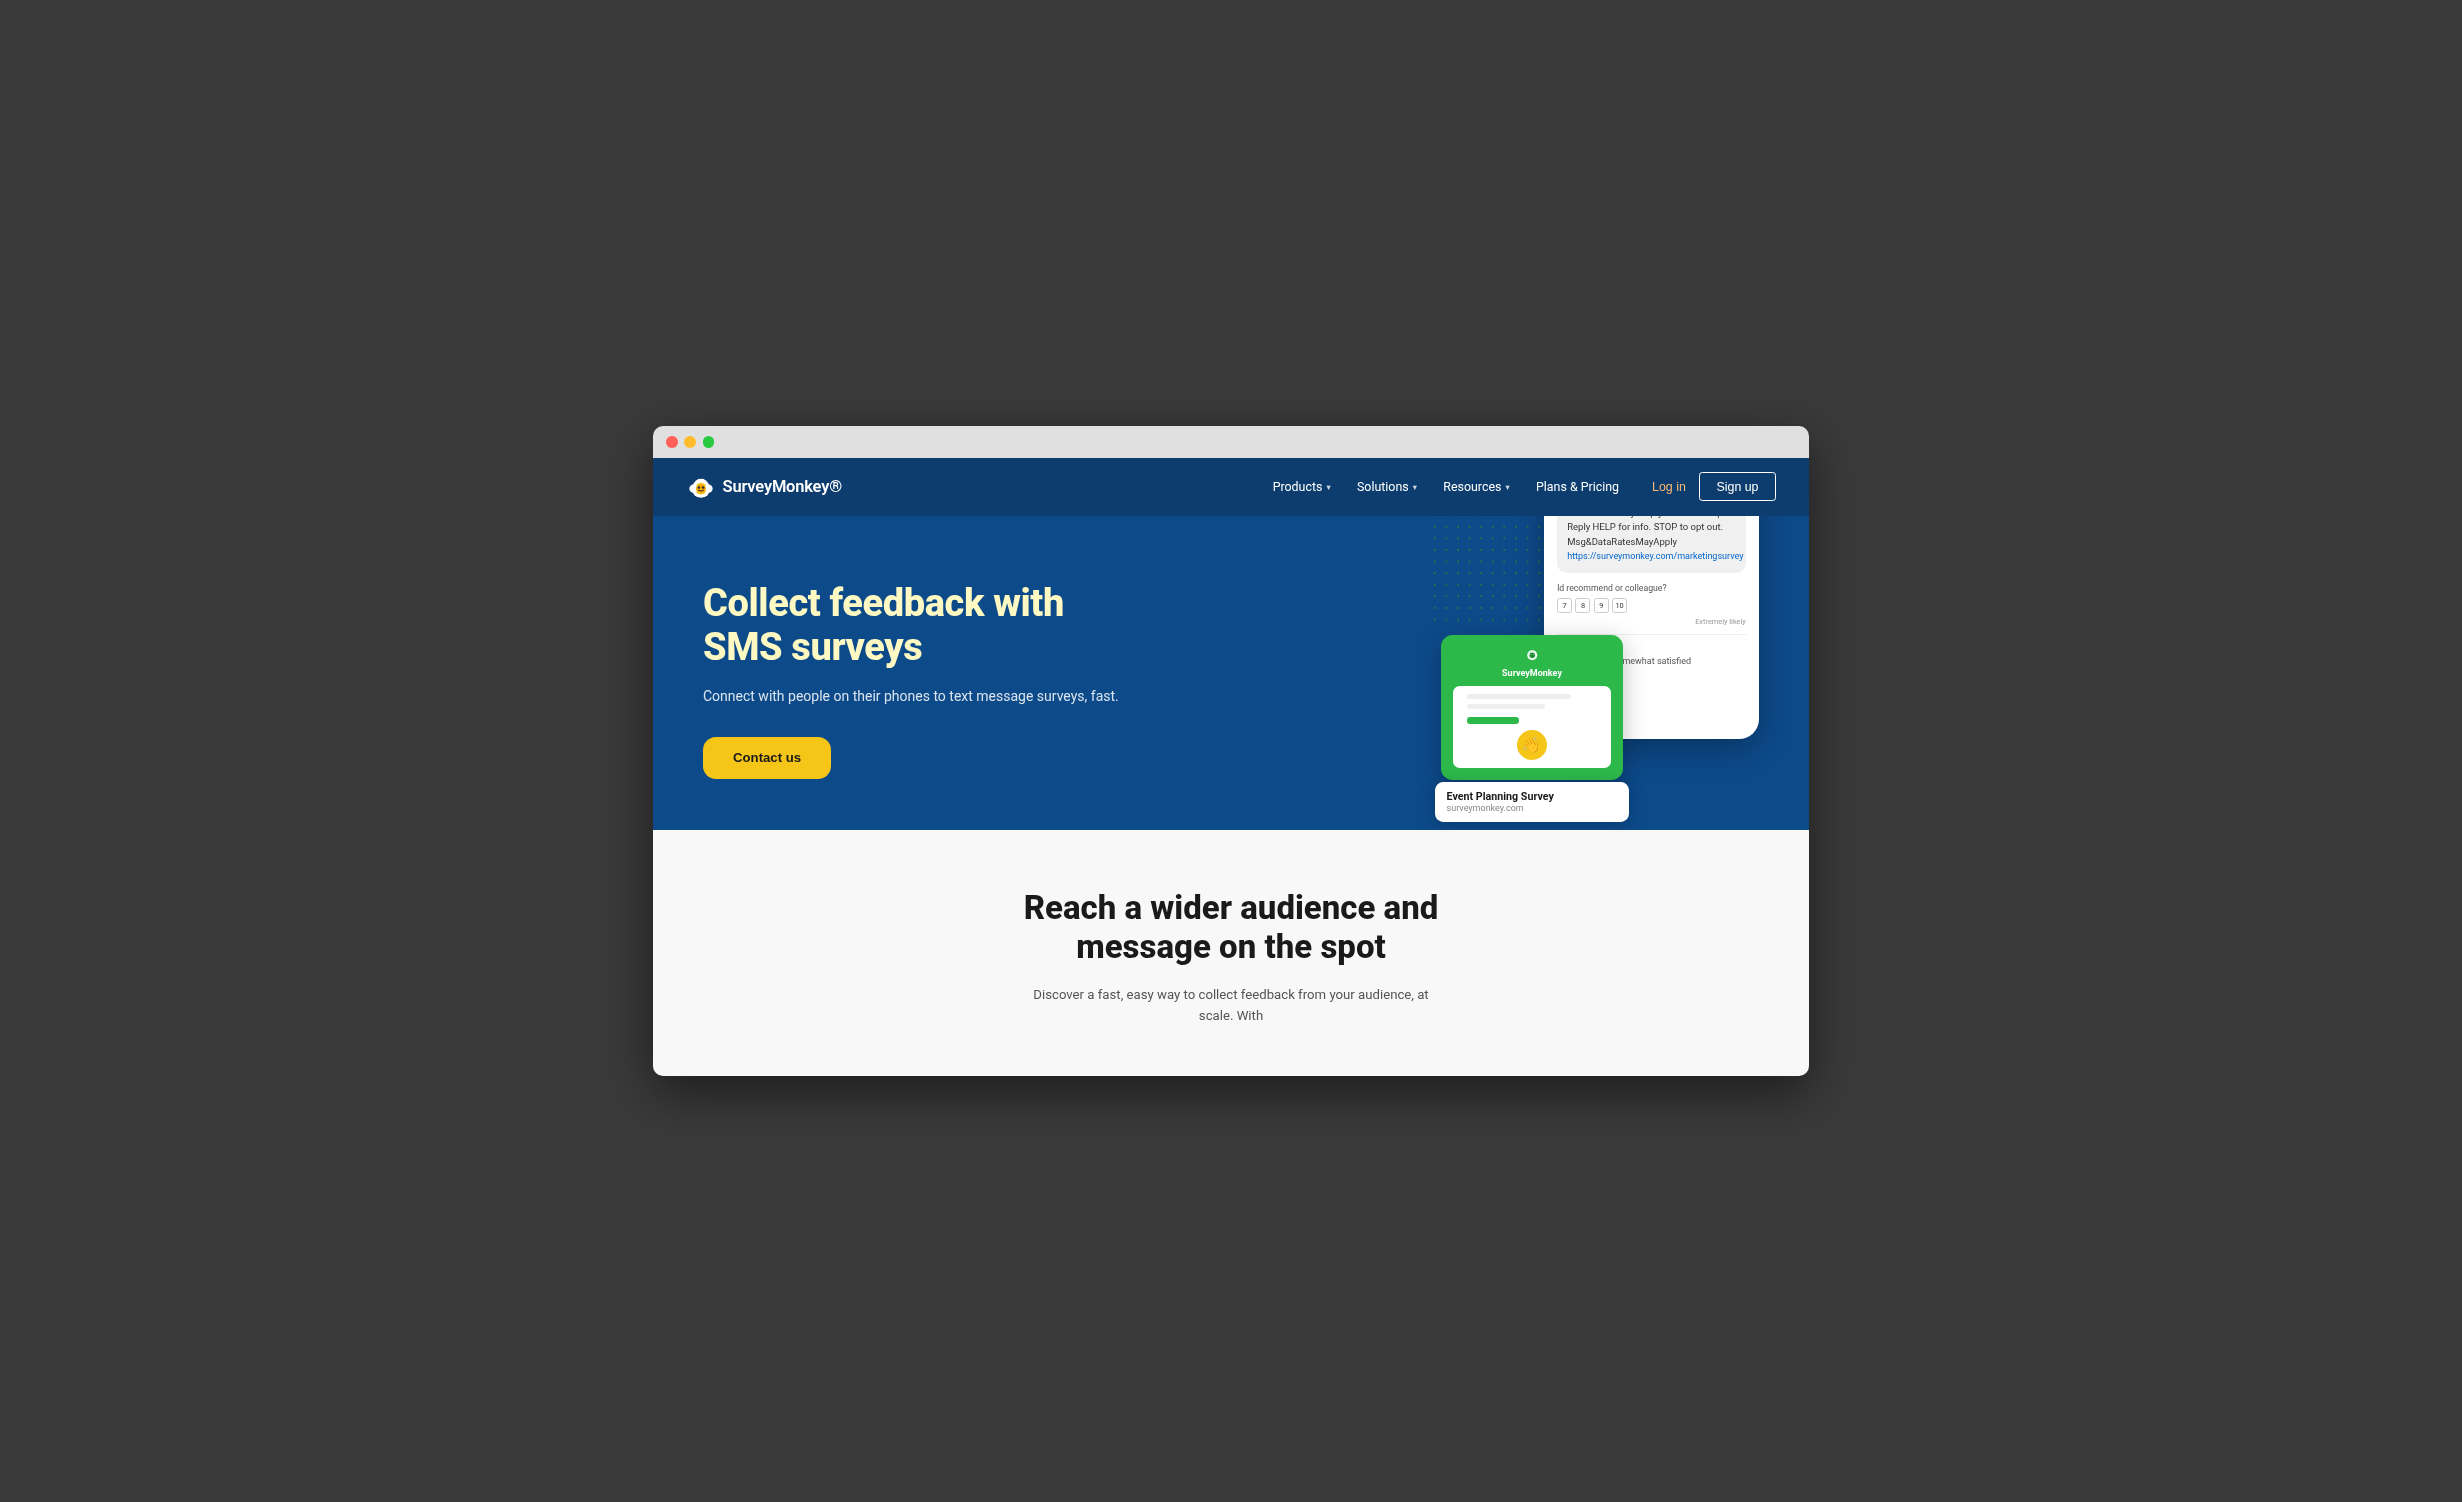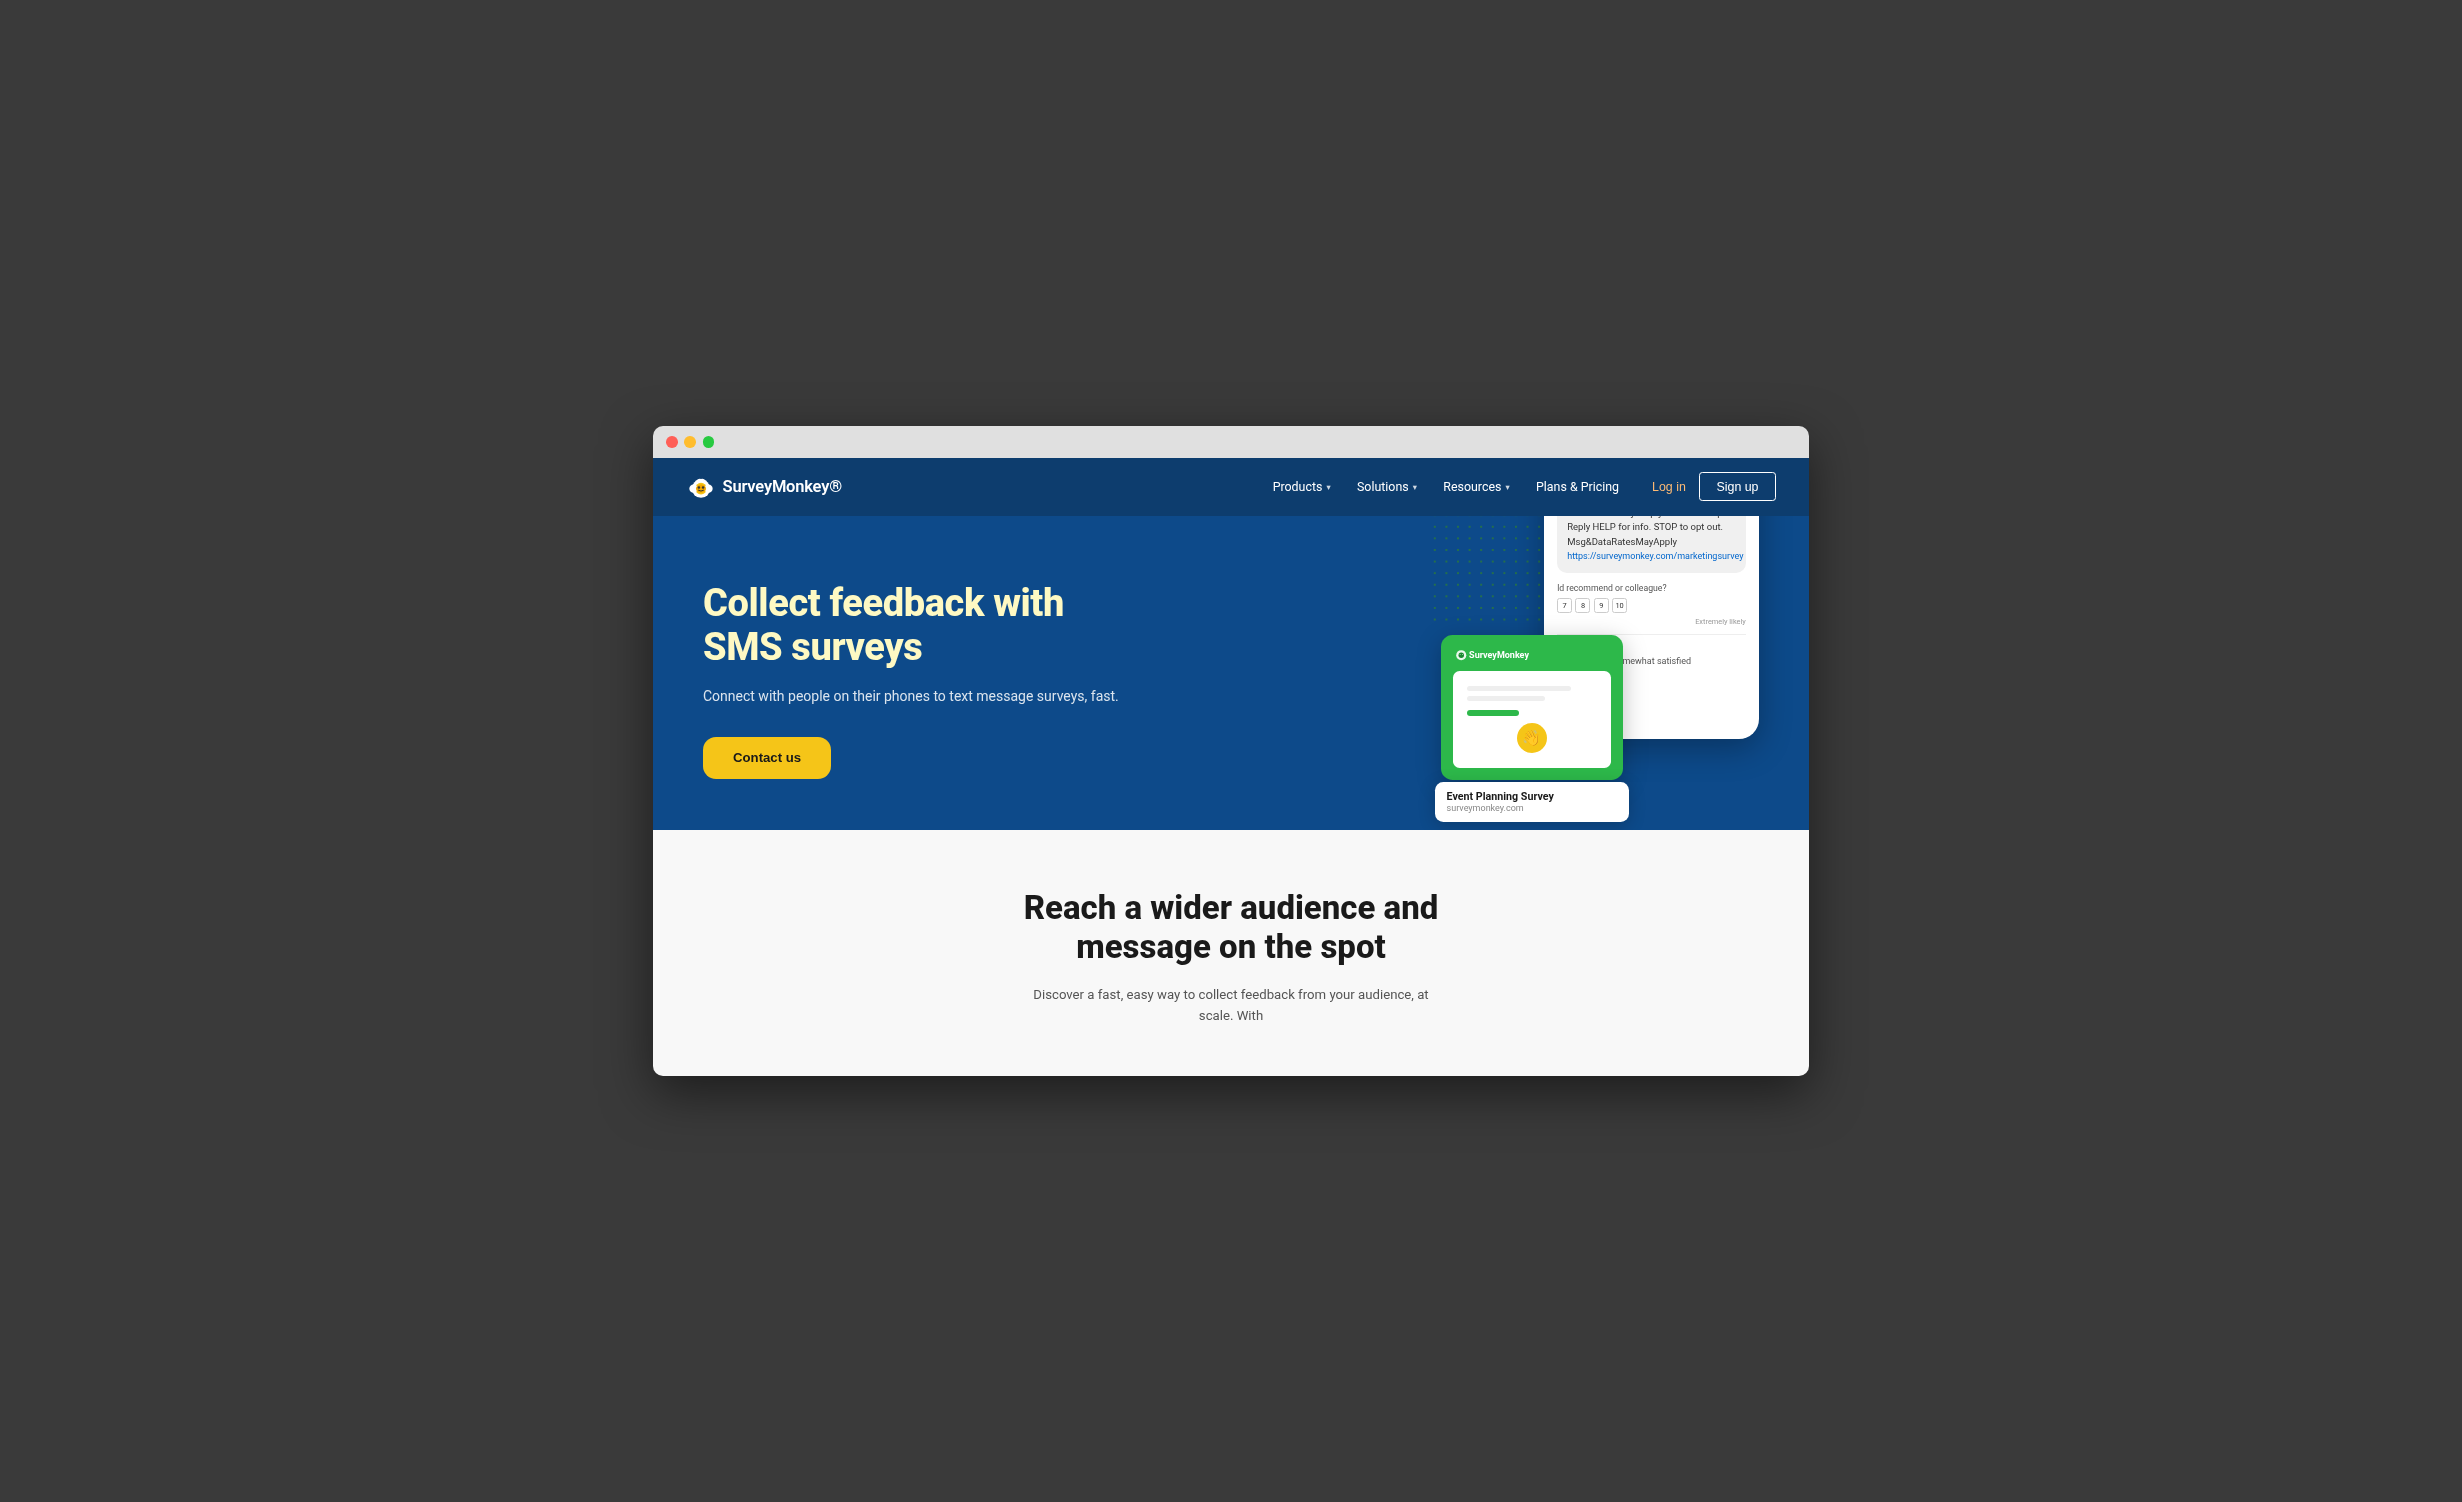--- a/index.html
+++ b/index.html
@@ -372,21 +372,21 @@
         </div>
         <div class="extremely-likely">Extremely likely</div>
 
         <div style="margin-top:8.3px;font-size:8.3px;color:#555;border-top:0.8px solid #eee;padding-top:6.6px;">
           <span>or dissatisfied y?</span>
         </div>
         <div style="margin-top:5px;font-size:9px;color:#555;text-align:center;">Somewhat satisfied</div>
       </div>
 
       <div class="green-card" style="position:absolute;right:186px;bottom:50px;width:182px;height:145px;background:#2db84a;border-radius:11.6px;padding:11.6px;box-shadow:0 6.6px 25px rgba(0,0,0,0.25);z-index:3;">
-        <div style="display:flex;align-items:center;margin-bottom:8.3px;">
+        <div style="display:flex;align-items:center;gap:5px;margin-bottom:8.3px;flex-direction:column;">
           <svg width="16.5" height="16.5" viewBox="0 0 36 36">
             <circle cx="18" cy="20" r="11" fill="white" opacity="0.9"></circle>
             <circle cx="18" cy="20" r="6" fill="#1a8a30"></circle>
             <circle cx="15.5" cy="18.5" r="1" fill="white"></circle>
             <circle cx="20.5" cy="18.5" r="1" fill="white"></circle>
           </svg>
           <span style="color:white;font-size:9px;font-weight:700;">SurveyMonkey</span>
         </div>
         <div style="background:white;border-radius:6.6px;flex:1;height:91px;display:flex;align-items:center;justify-content:center;position:relative;overflow:hidden;">
 

